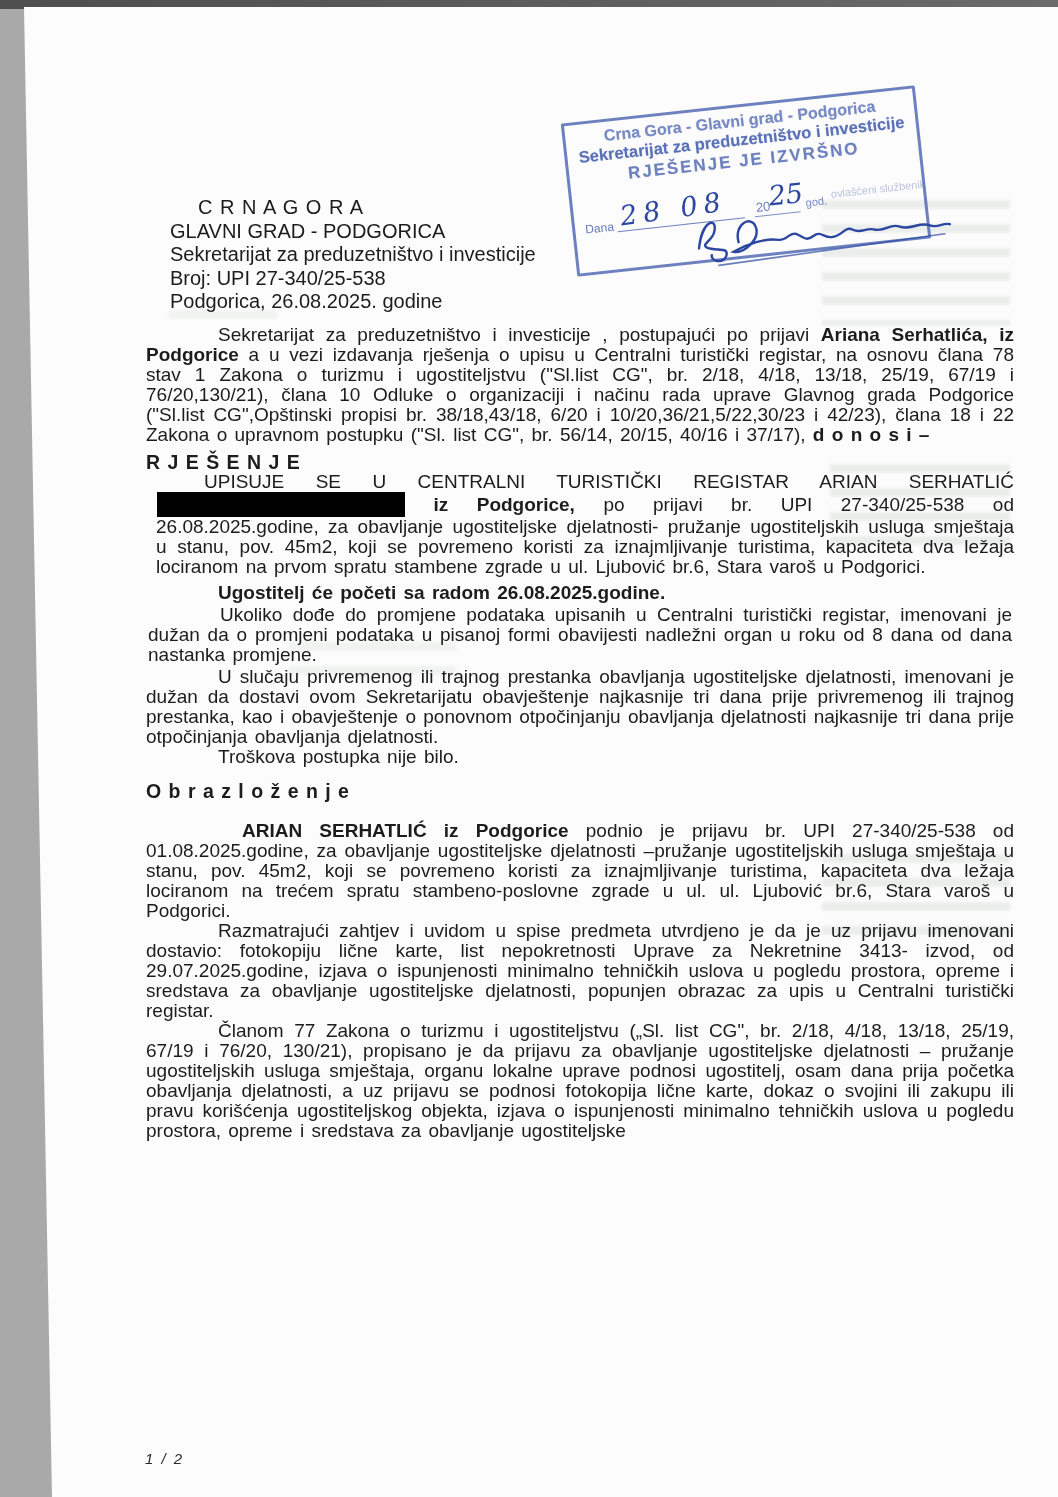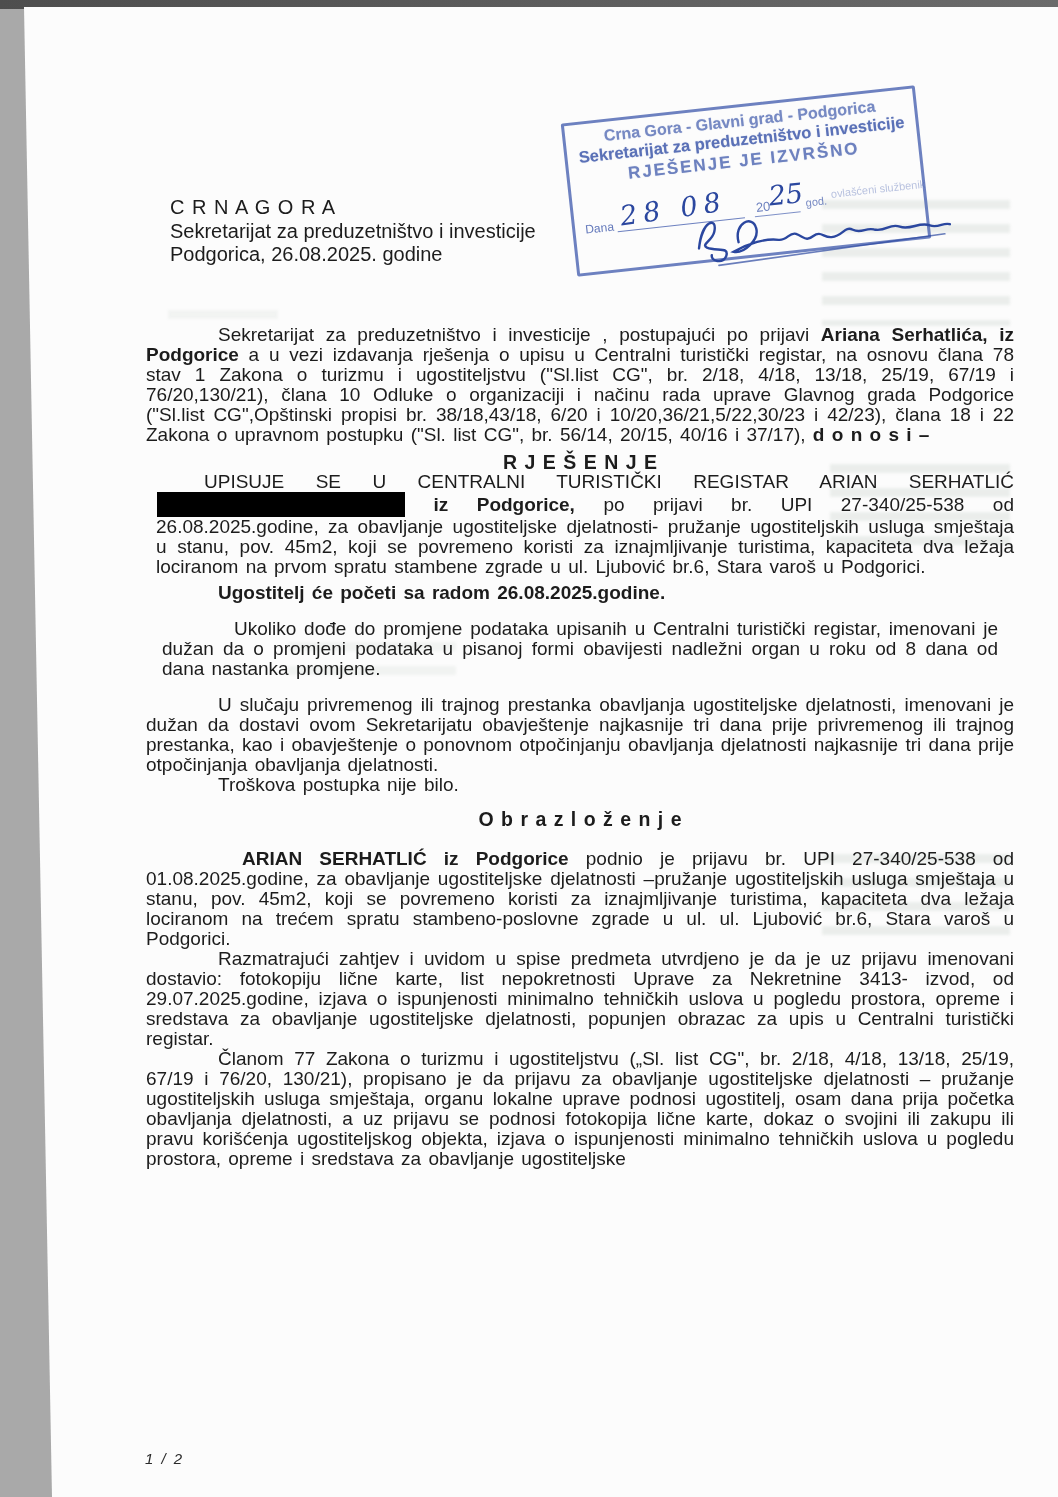--- a/index.html
+++ b/index.html
@@ -16,21 +16,21 @@
   
   .bleed{position:absolute;opacity:.22;filter:blur(1.4px);pointer-events:none;
     background:repeating-linear-gradient(180deg,rgba(110,135,115,.55) 0 9px,transparent 9px 24px);}
   .b1{left:822px;top:200px;width:188px;height:126px;}
   .b2{left:830px;top:464px;width:180px;height:96px;}
   .b3{left:288px;top:642px;width:168px;height:36px;opacity:.14;}
   .b4{left:822px;top:854px;width:188px;height:86px;}
   .b5{left:168px;top:310px;width:110px;height:22px;opacity:.13;}
 
   .header{position:absolute;left:170px;top:196px;font-size:20px;line-height:23.5px;}
-  .header .h1{letter-spacing:1px;}
+  .header .h1{letter-spacing:1px;margin-left:28px;}
 
   
   .stamp{position:absolute;left:568px;top:104px;width:350px;height:148px;
     transform:rotate(-6.2deg);transform-origin:50% 50%;
     border:3px solid rgba(72,98,176,.8);border-radius:2px;
     color:#4a63b0;overflow:visible;}
   .stamp .s-line{text-align:center;font-weight:600;
     text-shadow:0 0 1px rgba(74,99,176,.45);}
   .s1{margin-top:5px;font-size:16px;opacity:.75;}
   .s2{font-size:16.5px;opacity:.9;}
@@ -46,21 +46,21 @@
   .d-god{position:absolute;left:222px;top:10px;font-size:11px;opacity:.75;}
   .officer{position:absolute;left:248px;top:4px;font-size:11px;opacity:.38;white-space:nowrap;}
   .sig-svg{position:absolute;left:105px;top:92px;overflow:visible;}
 
   
   .textcol{position:absolute;left:146px;top:325px;width:868px;
     font-size:19px;line-height:20px;word-spacing:2px;}
   .just{text-align:justify;margin-left:10px;}
   .ind{text-indent:72px;}
   .ind2{text-indent:96px;}
-  .title-line{text-align:center;font-weight:bold;font-size:19.5px;}
+  .title-line{font-weight:bold;font-size:19.5px;}
   .h-rj{margin-top:7px;}
   .h-ob{margin-top:14px;margin-bottom:20px;}
   .upis1{font-weight:normal;padding-left:58px;
     text-align:justify;text-align-last:justify;}
   .upis2{text-align:justify;text-align-last:justify;padding-left:11px;}
   .redaction{display:inline-block;width:248px;height:25px;background:#000;
     vertical-align:-6px;}
   .startline{font-weight:bold;margin-top:6px;}
   .pgap{margin-top:0;}
   .pagenum{position:absolute;left:145px;top:1450px;width:868px;text-align:left;
@@ -74,21 +74,23 @@
 <div class="sheet"></div>
 
 <div class="bleed b1"></div>
 <div class="bleed b2"></div>
 <div class="bleed b3"></div>
 <div class="bleed b4"></div>
 <div class="bleed b5"></div>
 
 <div class="header">
   <div class="h1">C R N A  G O R A</div>
+  <div>GLAVNI GRAD - PODGORICA</div>
   <div>Sekretarijat za preduzetništvo i investicije</div>
+  <div>Broj: UPI 27-340/25-538</div>
   <div>Podgorica, 26.08.2025. godine</div>
 </div>
 
 <div class="stamp">
   <div class="s-line s1">Crna Gora - Glavni grad - Podgorica</div>
   <div class="s-line s2">Sekretarijat za preduzetništvo i investicije</div>
   <div class="s-line s3">RJEŠENJE JE IZVRŠNO</div>
   <div class="daterow">
     <span class="d-label">Dana</span>
     <span class="hand d-day">28 08</span>
@@ -117,21 +119,21 @@
     <div class="upis1">UPISUJE SE U CENTRALNI TURISTIČKI REGISTAR ARIAN SERHATLIĆ</div>
     <div class="upis2">
       <span class="redaction"></span>
       <b>iz Podgorice,</b>
       <span>po prijavi br. UPI 27-340/25-538 od</span>
     </div>
     <div class="just">26.08.2025.godine, za obavljanje ugostiteljske djelatnosti- pružanje ugostiteljskih usluga smještaja u stanu, pov. 45m2, koji se povremeno koristi za iznajmljivanje turistima, kapaciteta dva ležaja lociranom na prvom spratu stambene zgrade u ul. Ljubović br.6, Stara varoš u Podgorici.</div>
   </div>
 
   <div class="startline ind">Ugostitelj će početi sa radom 26.08.2025.godine.</div>
-  <p class="just ind pgap" style="margin:16px;">Ukoliko dođe do promjene podataka upisanih u Centralni turistički registar, imenovani je dužan da o promjeni podataka u pisanoj formi obavijesti nadležni organ u roku od 8 dana od dana nastanka promjene.</p>
+  <p class="just ind pgap" style="margin:2px;">Ukoliko dođe do promjene podataka upisanih u Centralni turistički registar, imenovani je dužan da o promjeni podataka u pisanoj formi obavijesti nadležni organ u roku od 8 dana od dana nastanka promjene.</p>
   <p class="just ind pgap" style="margin:0;">U slučaju privremenog ili trajnog prestanka obavljanja ugostiteljske djelatnosti, imenovani je dužan da dostavi ovom Sekretarijatu obavještenje najkasnije tri dana prije privremenog ili trajnog prestanka, kao i obavještenje o ponovnom otpočinjanju obavljanja djelatnosti najkasnije tri dana prije otpočinjanja obavljanja djelatnosti.</p>
   <p class="ind pgap" style="margin:0;">Troškova postupka nije bilo.</p>
 
   <div class="title-line h-ob">O b r a z l o ž e n j e</div>
 
   <p class="just ind2" style="margin:0;"><b>ARIAN SERHATLIĆ iz Podgorice</b><span> podnio je prijavu br. UPI 27-340/25-538 od 01.08.2025.godine, za obavljanje ugostiteljske djelatnosti –pružanje ugostiteljskih usluga smještaja u stanu, pov. 45m2, koji se povremeno koristi za iznajmljivanje turistima, kapaciteta dva ležaja lociranom na trećem spratu stambeno-poslovne zgrade u ul. ul. Ljubović br.6, Stara varoš u Podgorici.</span></p>
   <p class="just ind" style="margin:0;">Razmatrajući zahtjev i uvidom u spise predmeta utvrdjeno je da je uz prijavu imenovani dostavio: fotokopiju lične karte, list nepokretnosti Uprave za Nekretnine 3413- izvod, od 29.07.2025.godine, izjava o ispunjenosti minimalno tehničkih uslova u pogledu prostora, opreme i sredstava za obavljanje ugostiteljske djelatnosti, popunjen obrazac za upis u Centralni turistički registar.</p>
   <p class="just ind" style="margin:0;">Članom 77 Zakona o turizmu i ugostiteljstvu („Sl. list CG", br. 2/18, 4/18, 13/18, 25/19, 67/19 i 76/20, 130/21), propisano je da prijavu za obavljanje ugostiteljske djelatnosti – pružanje ugostiteljskih usluga smještaja, organu lokalne uprave podnosi ugostitelj, osam dana prija početka obavljanja djelatnosti, a uz prijavu se podnosi fotokopija lične karte, dokaz o svojini ili zakupu ili pravu korišćenja ugostiteljskog objekta, izjava o ispunjenosti minimalno tehničkih uslova u pogledu prostora, opreme i sredstava za obavljanje ugostiteljske</p>
 </div>
 

